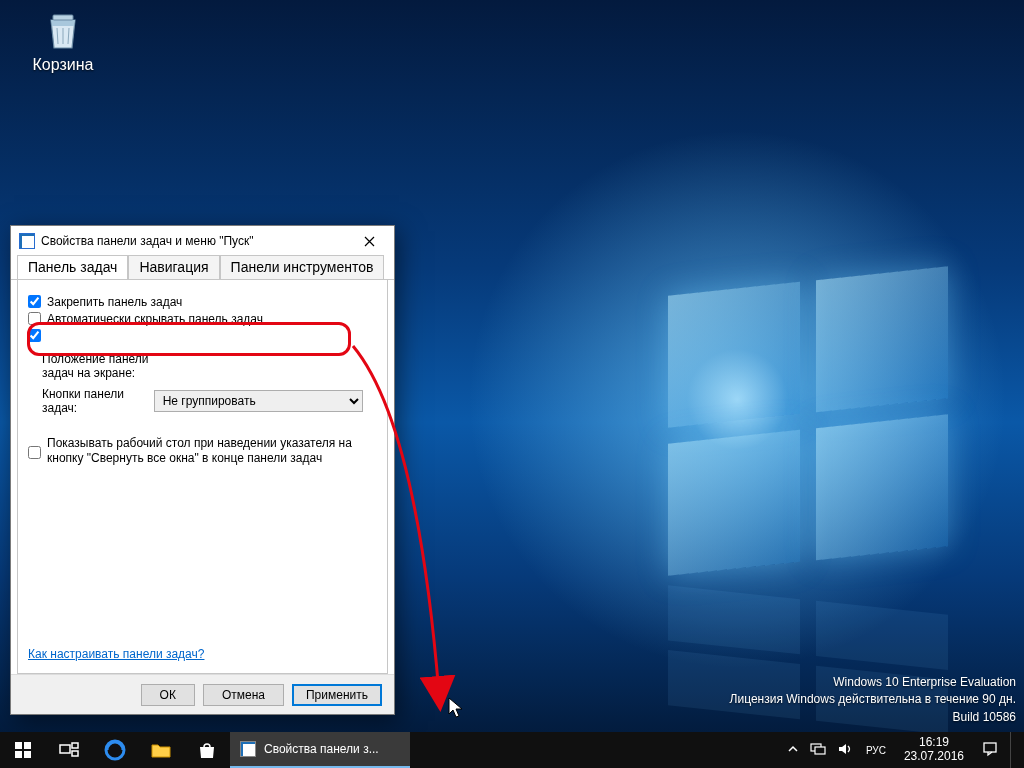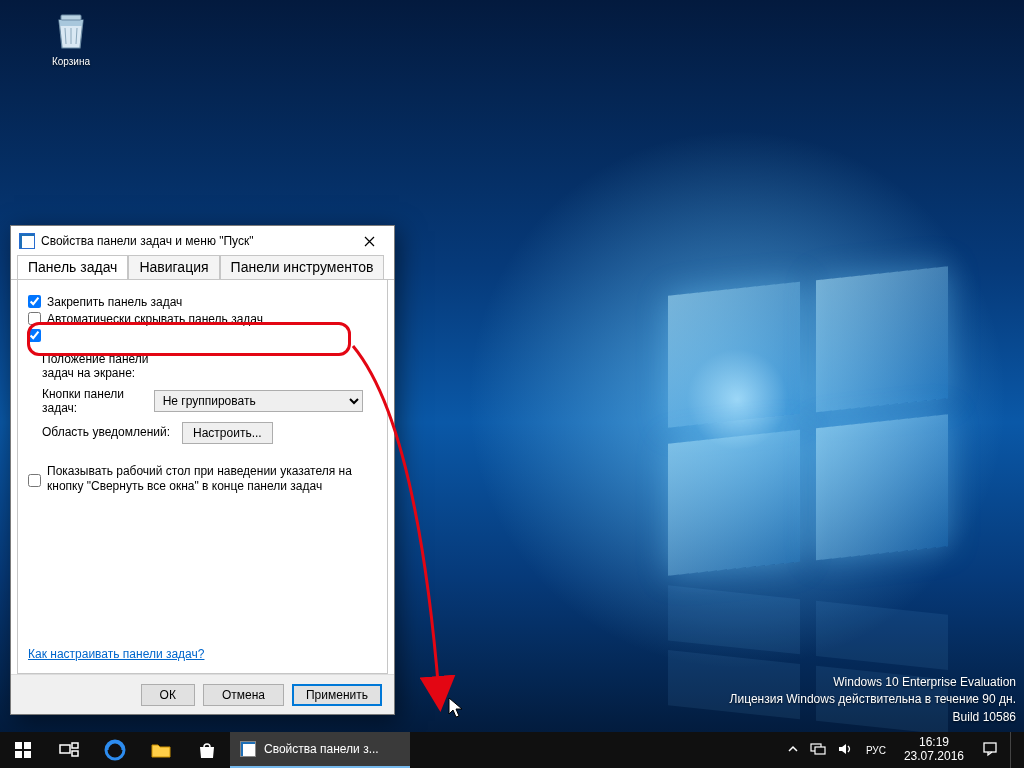--- a/index.html
+++ b/index.html
@@ -24,22 +24,22 @@
     box-shadow: 0 0 30px rgba(120,210,255,0.35);
   }
   .winlogo-reflect {
     position: absolute; left: 668px; top: 560px; width: 280px; height: 200px;
     display: grid; grid-template-columns: 1fr 1fr; grid-template-rows: 1fr 1fr; gap: 16px;
     transform: skewY(6deg) scaleY(0.6); opacity: 0.22;
   }
   .winlogo-reflect div { background: rgba(120,200,255,0.4); }
 
   .recycle {
-    position: absolute; left: 36px; top: 8px; width: 70px; text-align: center; color: #fff;
-    font-size: 10px; text-shadow: 0 1px 2px rgba(0,0,0,0.8);
+    position: absolute; left: 28px; top: 8px; width: 70px; text-align: center; color: #fff;
+    font-size: 16px; text-shadow: 0 1px 2px rgba(0,0,0,0.8);
   }
   .trash {
     width: 44px; height: 44px; margin: 0 auto 4px;
     display:flex; align-items:center; justify-content:center;
   }
 
   .watermark {
     position: absolute; right: 8px; bottom: 42px; text-align: right;
     color: #fff; font-size: 12px; line-height: 1.45;
     text-shadow: 0 1px 2px rgba(0,0,0,0.7);
@@ -178,24 +178,20 @@
       </label>
 
       <div class="row" style="margin-top:10px;">
         <div class="lbl">Положение панели задач на экране:</div>
       </div>
       <div class="row">
         <div class="lbl">Кнопки панели задач:</div>
         <select>
           <option>Не группировать</option>
         </select>
-      </div>
-      <div class="row">
-        <div class="lbl">Область уведомлений:</div>
-        <button>Настроить...</button>
       </div>
 
       <label class="multi">
         <input type="checkbox" style="">
         <span>Показывать рабочий стол при наведении указателя на кнопку "Свернуть все окна" в конце панели задач</span>
       </label>
 
       <a class="helplink">Как настраивать панели задач?</a>
     </div>
 

